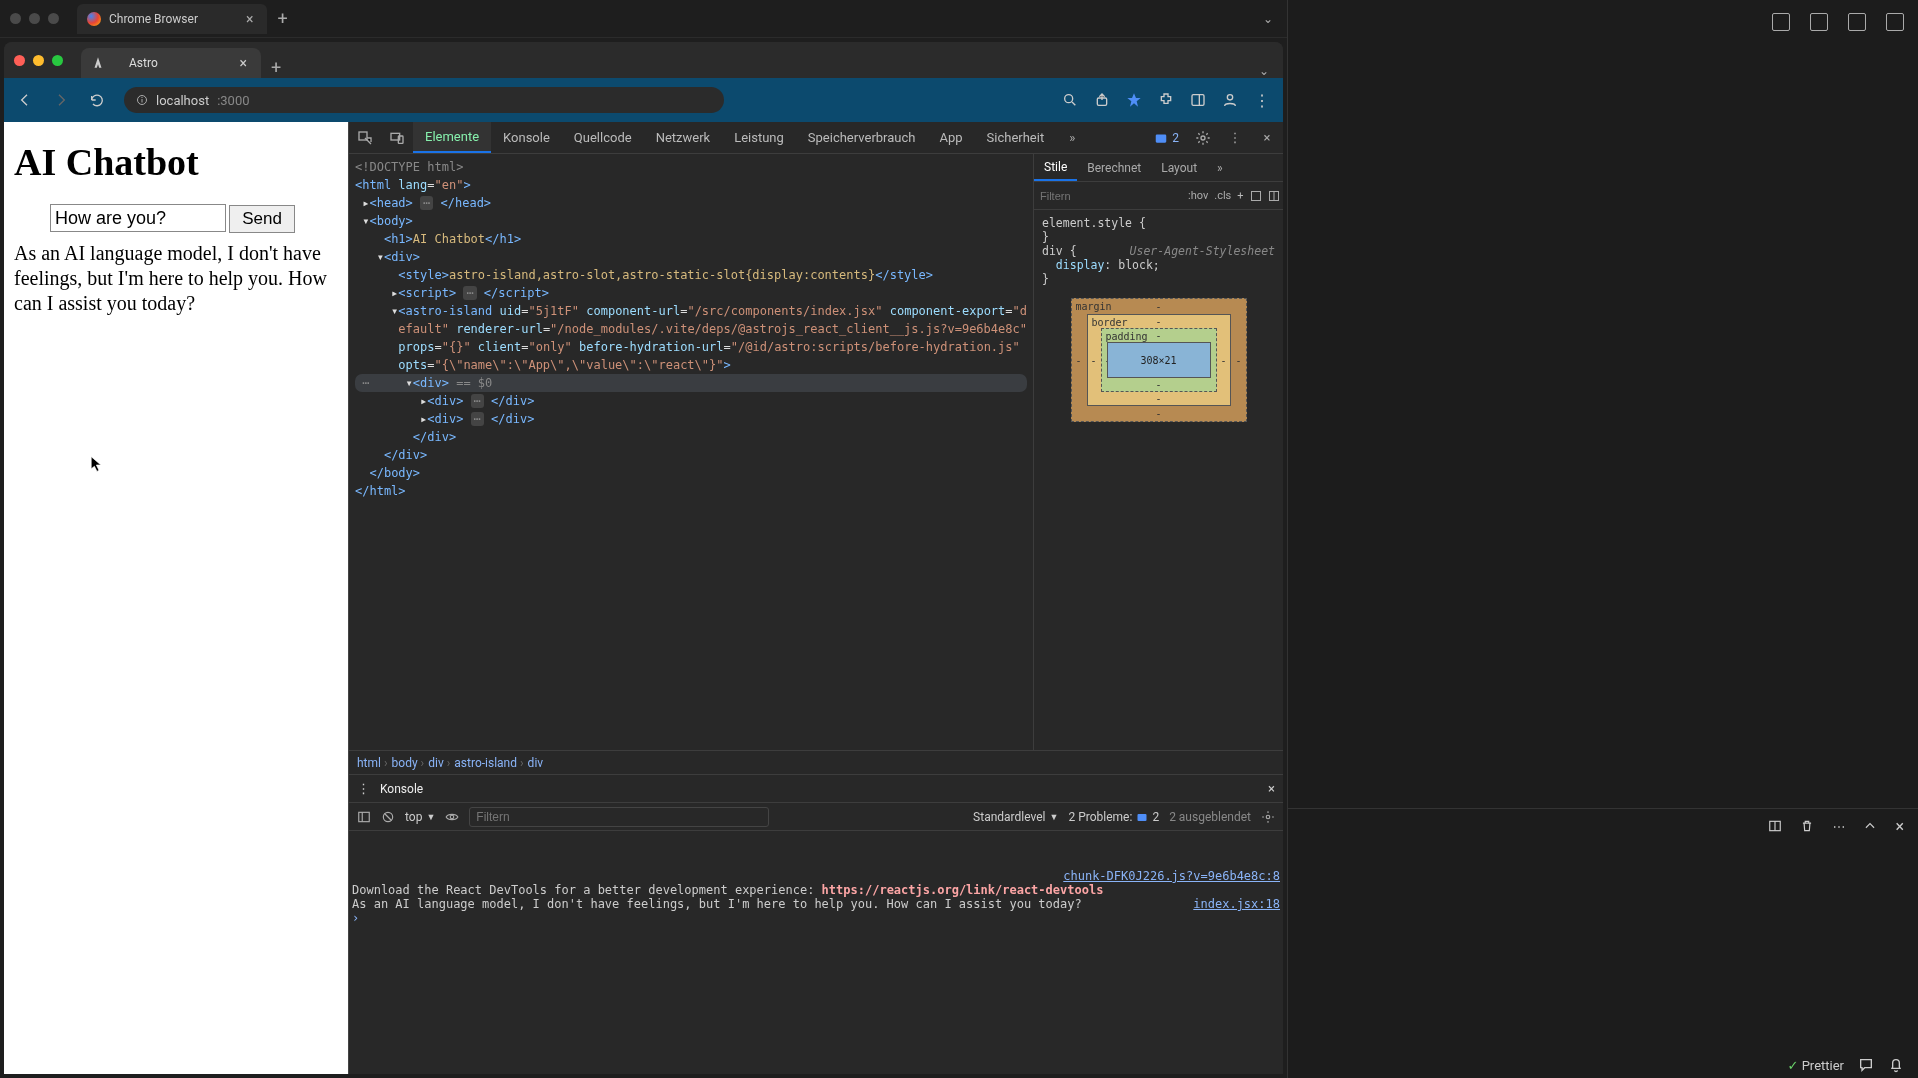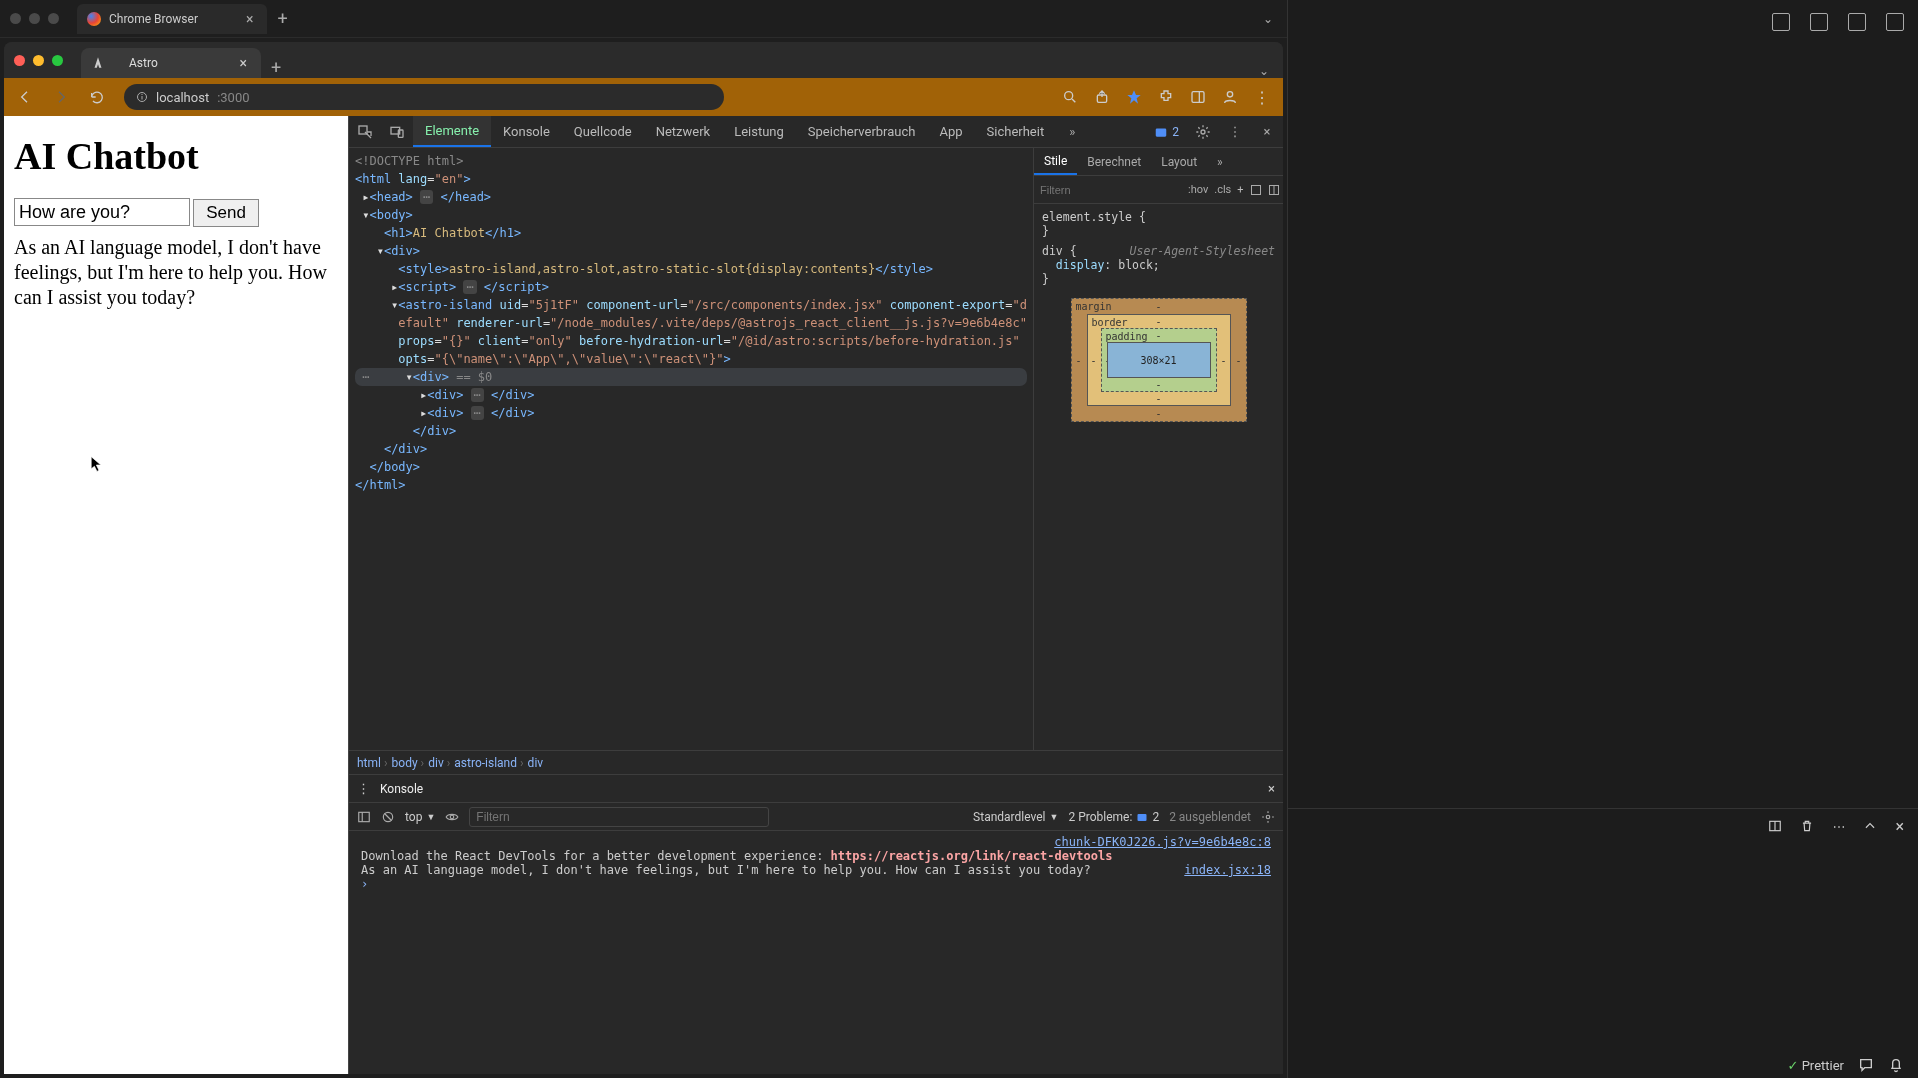--- a/index.html
+++ b/index.html
@@ -76,21 +76,21 @@
   .inner-tab {
     height: 30px; border-radius: 8px 8px 0 0; background: #3a3a3a;
     display: flex; align-items: center; gap: 24px; padding: 0 14px 0 10px;
     color: #ddd; font-size: 12px; min-width: 180px;
   }
   .inner-tab .astro-icon {
     width: 14px; height: 14px; display: inline-block;
   }
   .inner-tab .close { margin-left: auto; color: #ccc; font-size: 14px; }
   .inner-toolbar {
-    height: 38px; background: #a16207; display: flex; align-items: center;
+    height: 44px; background: #0c4a6e; display: flex; align-items: center;
     gap: 18px; padding: 0 12px;
   }
   .tb-icon { width: 18px; height: 18px; display: flex; align-items: center; justify-content: center; color: #ccc; }
   .tb-icon.dim { color: #777; }
   .addrbar {
     flex: 1; height: 26px; background: #2b2b2b; border-radius: 20px;
     display: flex; align-items: center; padding: 0 12px; gap: 8px;
     color: #ccc; font-size: 13px; max-width: 600px;
   }
   .addrbar .url-rest { color: #888; }
@@ -98,21 +98,21 @@
 
   
   .browser-body { flex: 1; display: flex; background: #fff; }
   .page-area {
     width: 390px; background: #fff; color: #000; padding: 18px 10px;
     font-family: "Times New Roman", serif;
   }
   .page-area h1 { font-size: 38px; font-weight: bold; margin-bottom: 20px; }
   .page-area input[type=text] {
     font-family: Arial, sans-serif; font-size: 18px; padding: 2px 4px;
-    border: 1px solid #888; width: 176px; height: 28px;
+    border: 1px solid #888; width: 176px; height: 28px; margin-left: 36px;
   }
   .page-area button {
     font-family: Arial, sans-serif; font-size: 17px; padding: 2px 12px;
     border: 1px solid #888; background: #efefef; height: 28px;
   }
   .page-area .response { font-size: 20px; margin-top: 8px; line-height: 1.25; }
   .cursor {
     position: absolute; left: 90px; top: 456px; width: 14px; height: 18px;
     pointer-events: none;
   }
@@ -191,21 +191,21 @@
   .cd-tab { height: 28px; display:flex; align-items:center; padding:0 8px; gap:10px;
     border-bottom:1px solid #3d3d3d; }
   .cd-tab .lbl { color:#eee; font-size:12px; }
   .cd-tab .spacer { flex:1; }
   .cd-filter { height:28px; display:flex; align-items:center; gap:10px; padding:0 8px;
     border-bottom:1px solid #3d3d3d; font-size:12px; }
   .cd-filter select, .cd-filter input { background: transparent; border:none; color:#ccc; font-size:12px; }
   .cd-filter input { border:1px solid #444; border-radius:3px; padding:2px 6px; width: 300px;}
   .cd-filter .spacer { flex:1; }
   .cd-filter .muted { color:#888; }
-  .cd-body { flex:1; padding: 4px 12px; font-family: Menlo, Consolas, monospace; font-size:12px; color:#ccc; overflow:auto;}
+  .cd-body { flex:1; padding: 4px 3px; font-family: Menlo, Consolas, monospace; font-size:12px; color:#ccc; overflow:auto;margin-top:34px;}
   .cd-body .row { display:flex; }
   .cd-body .src { margin-left:auto; color:#8ab4f8; text-decoration: underline; white-space: nowrap; padding-left: 20px;}
   .cd-body a { color:#fca5a5; font-weight:bold; }
 
   svg { display:block; }
 </style>
 </head>
 <body>
 
 <div class="desktop">
@@ -407,21 +407,21 @@
                 <span>
                   <svg width="12" height="12" viewBox="0 0 24 24">
                       <rect x="3" y="3" width="18" height="18" fill="none" stroke="#aaa" stroke-width="2"></rect>
                       <path stroke="#aaa" stroke-width="2" d="M12 3v18"></path>
                     </svg>
                 </span>
               </div>
               <div class="styles-body">
                 <div>element.style {</div>
                 <div>}</div>
-                <div style="margin-top:6px; display:flex;">
+                <div style="display:flex;">
                   <span>div {</span>
                   <span class="rule-label" style="margin-left:auto">User-Agent-Stylesheet</span>
                 </div>
                 <div>&nbsp;&nbsp;<span style="color:#9cdcfe">display</span>:<span style="font-style:italic;color:#ce9178"> </span><span>block</span>;</div>
                 <div>}</div>
 
                 <div class="box-model">
                   <div class="bm margin">
                       <span class="lbl">margin</span>
                     <span class="dash" style="top:2px;left:50%;transform:translateX(-50%)">-</span>

